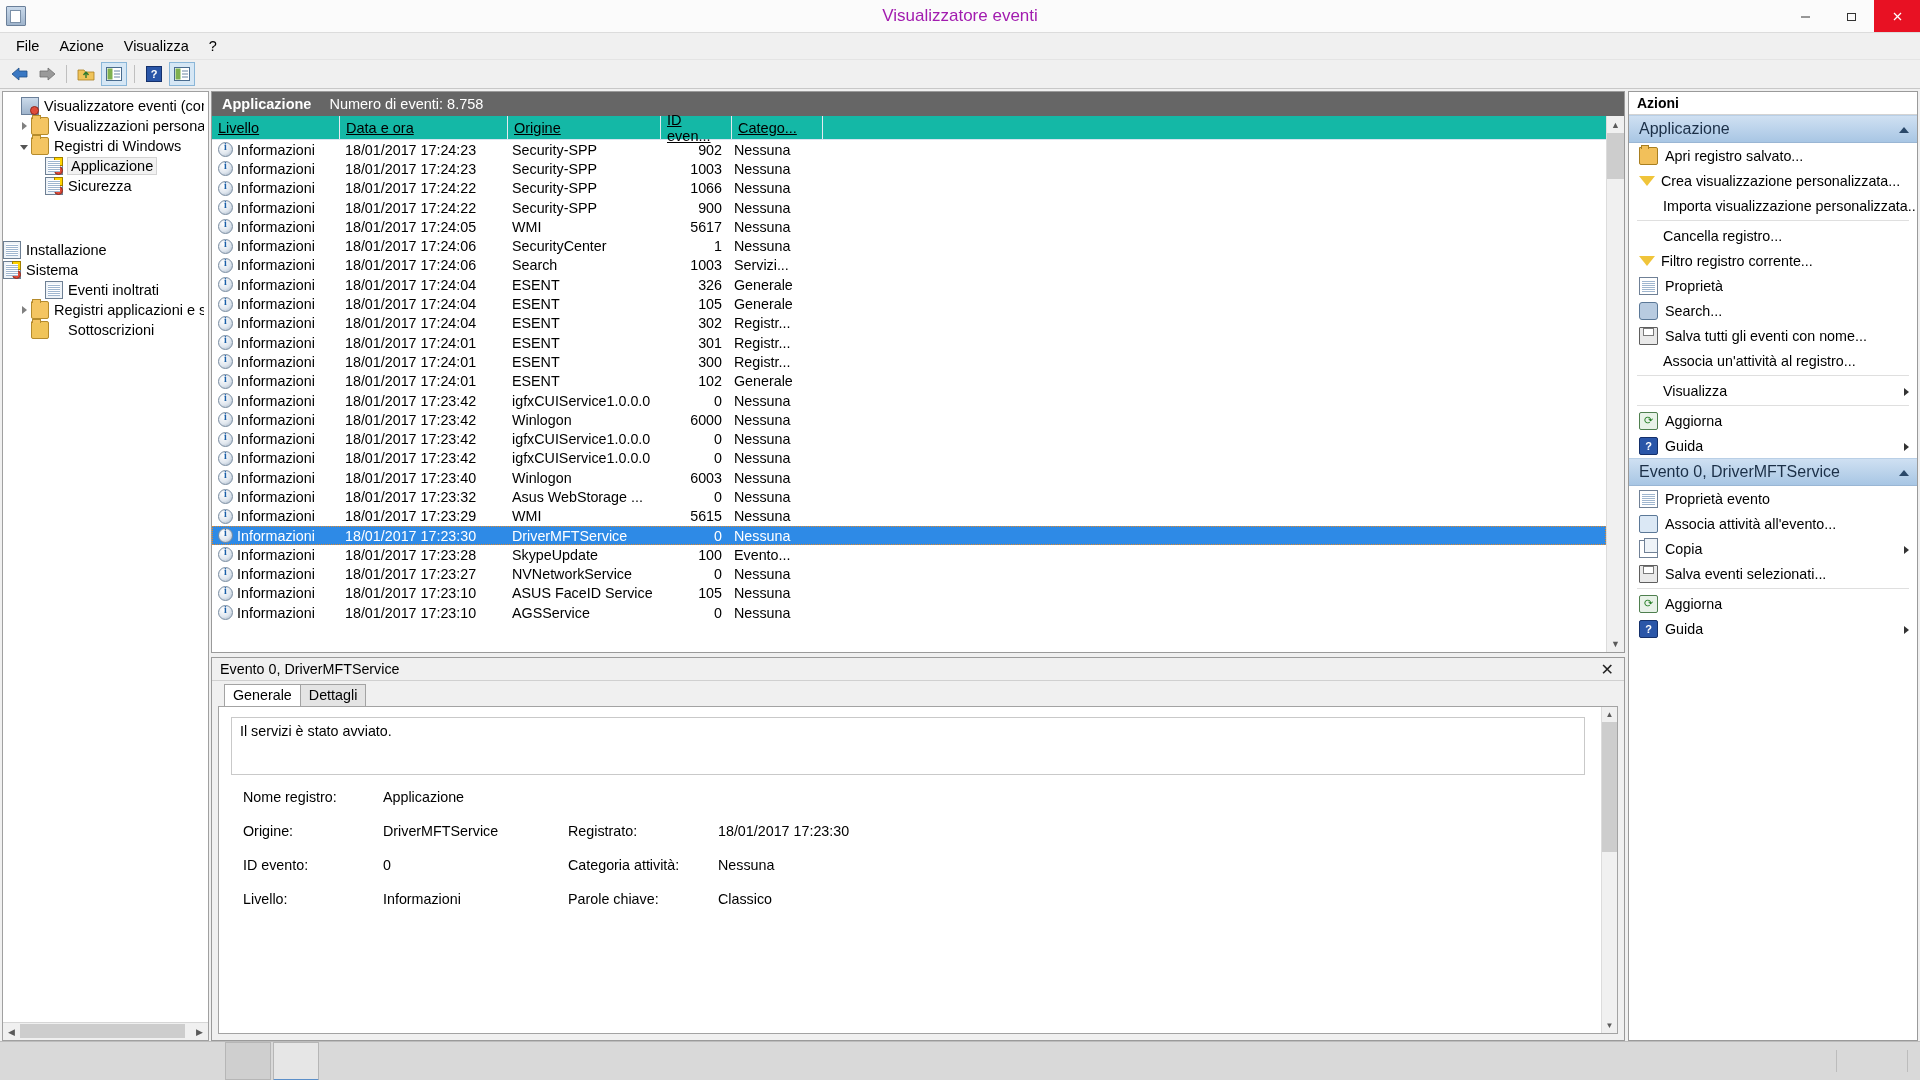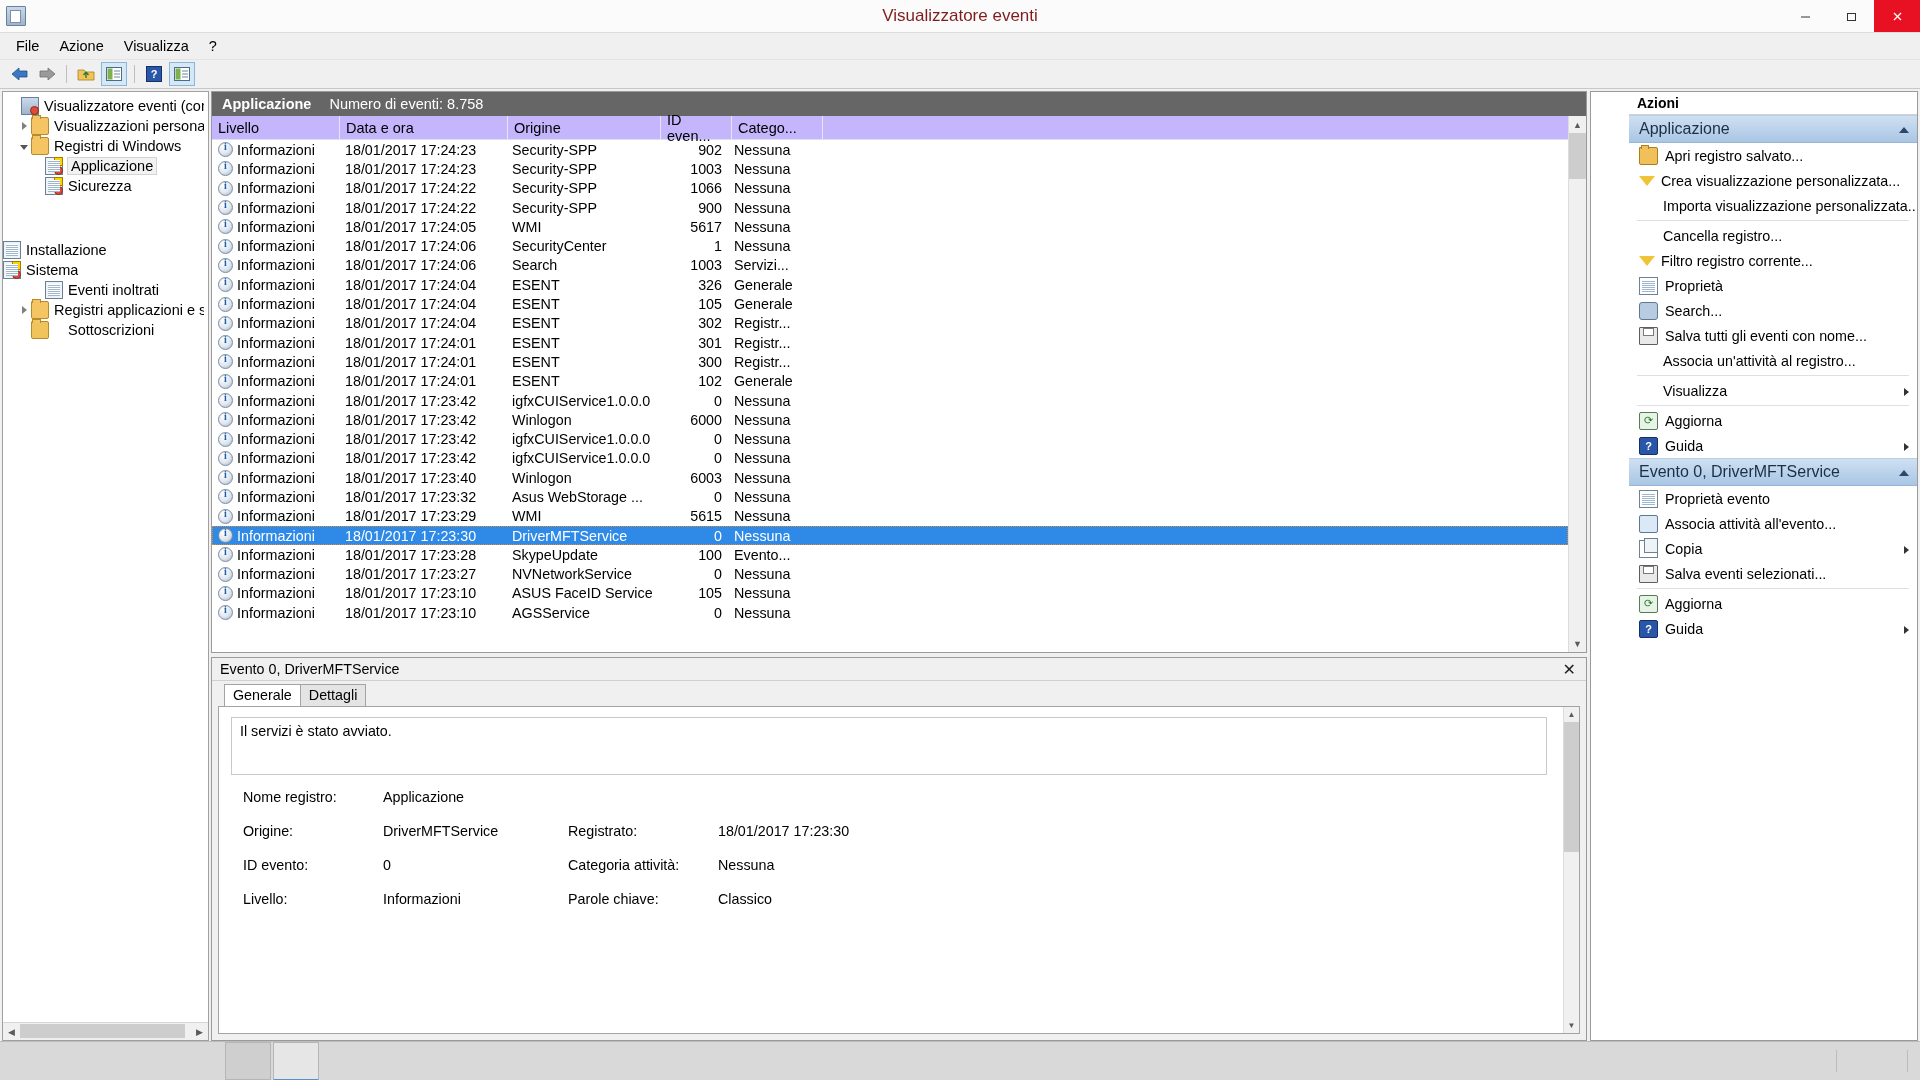--- a/index.html
+++ b/index.html
@@ -34,21 +34,21 @@
   }
   .title-icon::after {
     content: "";
     position: absolute; left: 3px; top: 3px;
     width: 9px; height: 11px;
     background: #fff;
     border: 1px solid #7b90a8;
   }
   .title-text {
     position: absolute; left: 0; right: 0; text-align: center;
-    font-size: 17px; color: #7f1d1d;
+    font-size: 17px; color: #a21caf;
     pointer-events: none;
   }
   .winbtns { margin-left: auto; display: flex; height: 32px; }
   .winbtn {
     width: 46px; height: 32px;
     display: flex; align-items: center; justify-content: center;
     font-size: 15px; color: #333;
   }
   .winbtn.close { background: #e81123; color: #fff; }
   .winbtn svg { display: block; }
@@ -173,22 +173,23 @@
     padding-left: 10px;
     font-size: 14.5px;
     flex: none;
   }
   .lh-name { font-weight: bold; }
   .lh-count { margin-left: 18px; }
   .list-wrap { flex: 1; display: flex; min-height: 0; }
   .list-table { flex: 1; display: flex; flex-direction: column; min-width: 0; }
   .colhead {
     display: flex; height: 23px; align-items: stretch;
-    background: #c4b5fd; border-bottom: 1px solid #d7e3ef;
-    flex: none;
+    background: #14b8a6; border-bottom: 1px solid #d7e3ef;
+    flex: none;
+    text-decoration: underline;
   }
   .colhead .cell {
     font-size: 14.5px; display: flex; align-items: center;
     border-right: 1px solid #e3e9f0;
     padding: 0 6px;
   }
   .rows { flex: 1; overflow: hidden; }
   .row { display: flex; height: 19.3px; align-items: center; font-size: 14.3px; }
   .row .cell { padding: 0 6px; overflow: hidden; white-space: nowrap; display: flex; align-items: center; }
   .row.selected { background: #2e8ae6; color: #fff; outline: 1px dotted #e08a2e; outline-offset: -1px; }
@@ -258,21 +259,20 @@
   .ds-track { flex: 1; position: relative; }
   .ds-thumb { position: absolute; top: 0; left: 0; right: 0; height: 130px; background: #cdcdcd; }
   
   .actions-pane {
     width: 288px; flex: none;
     margin-left: 3px;
     border: 1px solid #9a9a9a;
     background: #fff;
     display: flex; flex-direction: column;
     overflow: hidden;
-    padding-left: 38px;
   }
   .actions-title {
     height: 22px; display: flex; align-items: center;
     padding-left: 8px; font-size: 14px; font-weight: bold;
     border-bottom: 1px solid #d3d3d3;
     flex: none;
   }
   .act-group-head {
     height: 26px; display: flex; align-items: center;
     padding: 0 8px 0 10px;

